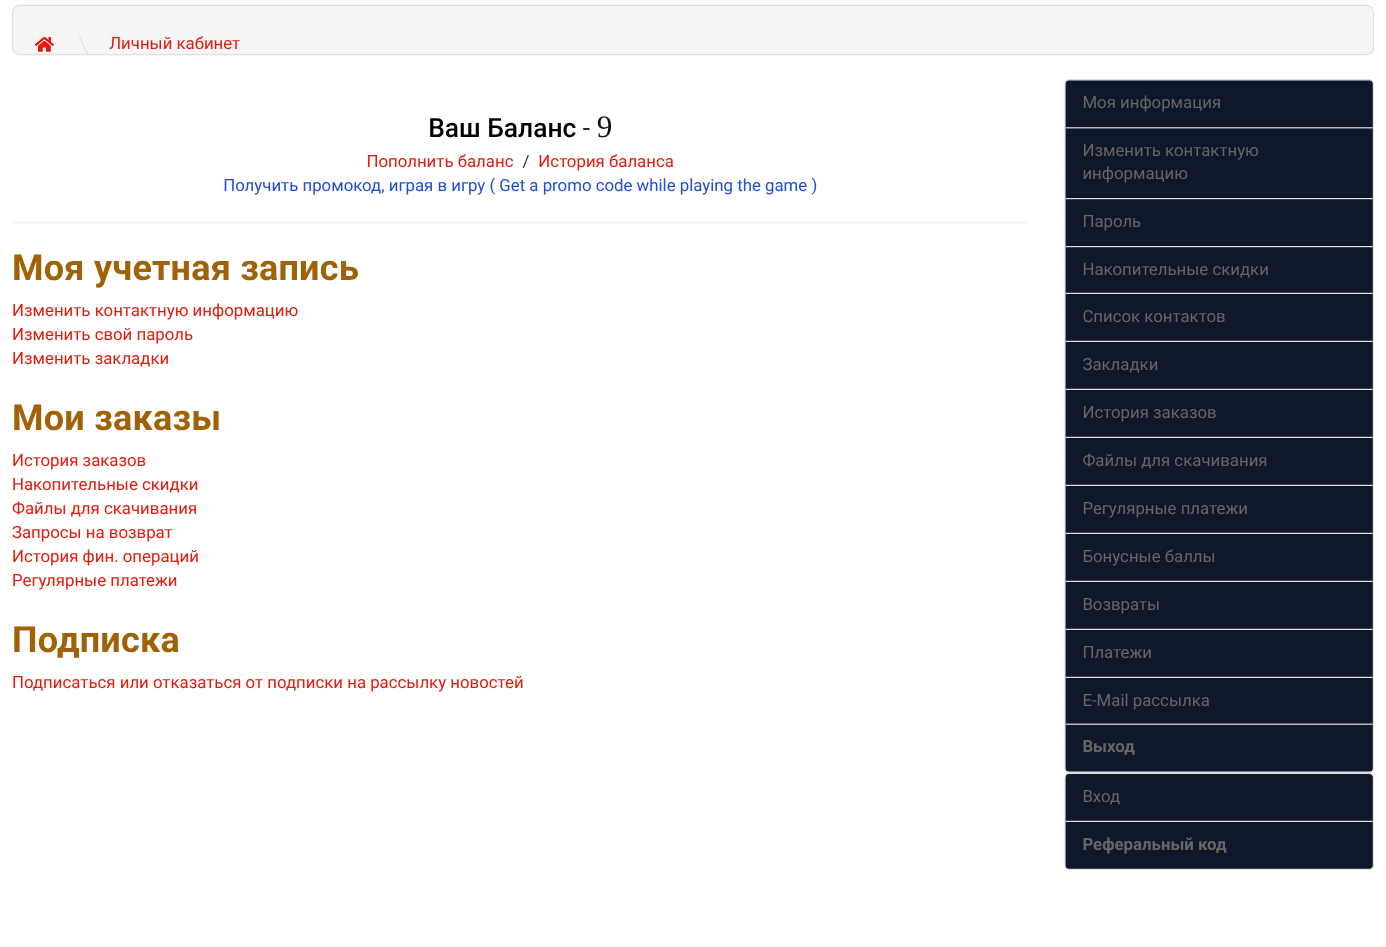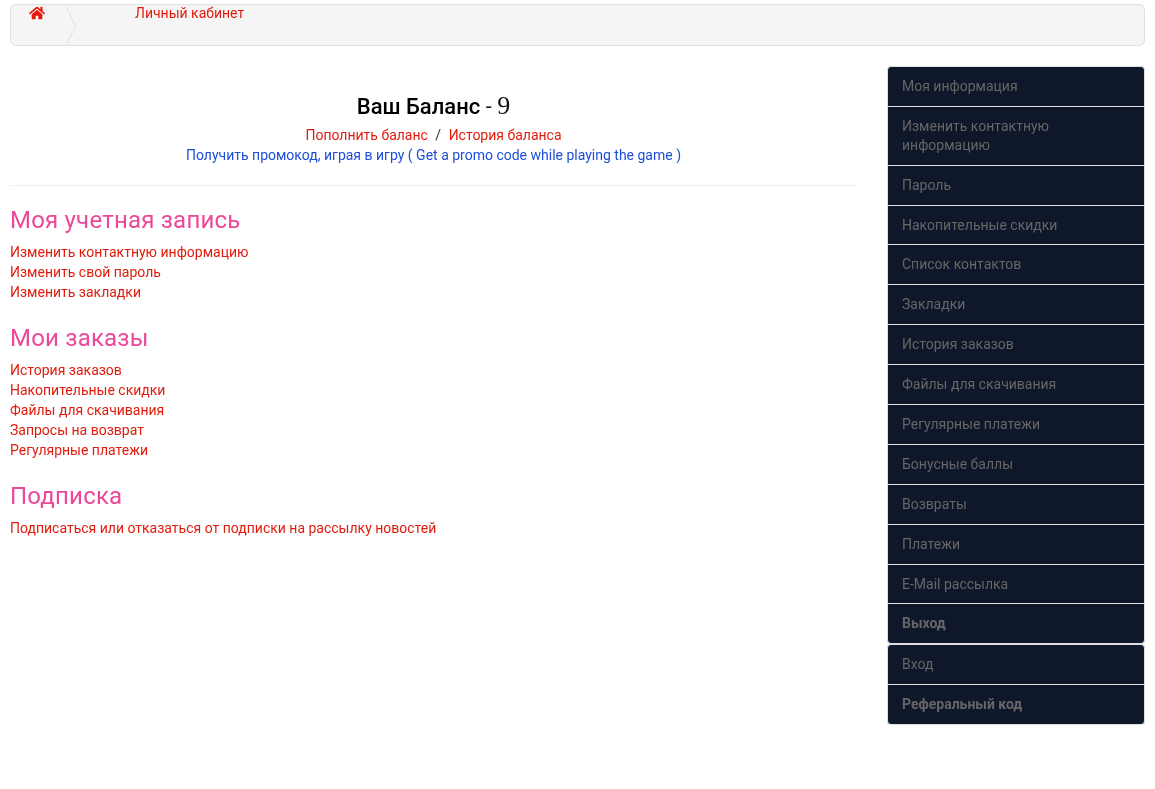--- a/index.html
+++ b/index.html
@@ -8,28 +8,27 @@
     font-size: 14px;
     color: #333;
     background: #fff;
     padding: 0 10px;
   }
   a { text-decoration: none; }
 
   
   .breadcrumb {
     display: flex;
-    align-items: flex-start;
+    align-items: flex-end;
     border: 1px solid #e0e0e0;
     border-radius: 6px;
     background: #f5f5f5;
     height: 42px;
     margin: 4px 0 20px 0;
     overflow: hidden;
-    gap: 44px;
   }
   .crumb {
     position: relative;
     display: flex;
     align-items: center;
     padding: 0 20px 0 26px;
     color: #e31b0c;
     font-size: 14px;
   }
   .crumb:first-child { padding-left: 18px; }
@@ -85,23 +84,23 @@
   }
   .balance-links { margin-top: 6px; font-size: 14px; }
   .balance-links .lnk { color: #e31b0c; }
   .balance-links .sep { color: #333; margin: 0 4px; }
   .promo-line { margin-top: 4px; font-size: 14px; }
   .promo-line .lnk { color: #1d4ed8; }
 
   
   .section { margin-bottom: 24px; }
   .section h2 {
-    font-size: 24px;
-    font-weight: 400;
-    color: #ec4899;
+    font-size: 30px;
+    font-weight: 700;
+    color: #a16207;
     margin-bottom: 10px;
     letter-spacing: 0.2px;
   }
   .link-list { list-style: none; }
   .link-list li { margin-bottom: 4px; }
   .link-list a { color: #e31b0c; font-size: 14px; }
 
   
   .list-group {
     border: 1px solid #e0e0e0;
@@ -167,20 +166,21 @@
       </ul>
     </div>
 
     <div class="section">
       <h2>Мои заказы</h2>
       <ul class="link-list">
         <li><a>История заказов</a></li>
         <li><a>Накопительные скидки</a></li>
         <li><a>Файлы для скачивания</a></li>
         <li><a>Запросы на возврат</a></li>
+        <li><a>История фин. операций</a></li>
         <li><a>Регулярные платежи</a></li>
       </ul>
     </div>
 
     <div class="section">
       <h2>Подписка</h2>
       <ul class="link-list">
         <li><a>Подписаться или отказаться от подписки на рассылку новостей</a></li>
       </ul>
     </div>

